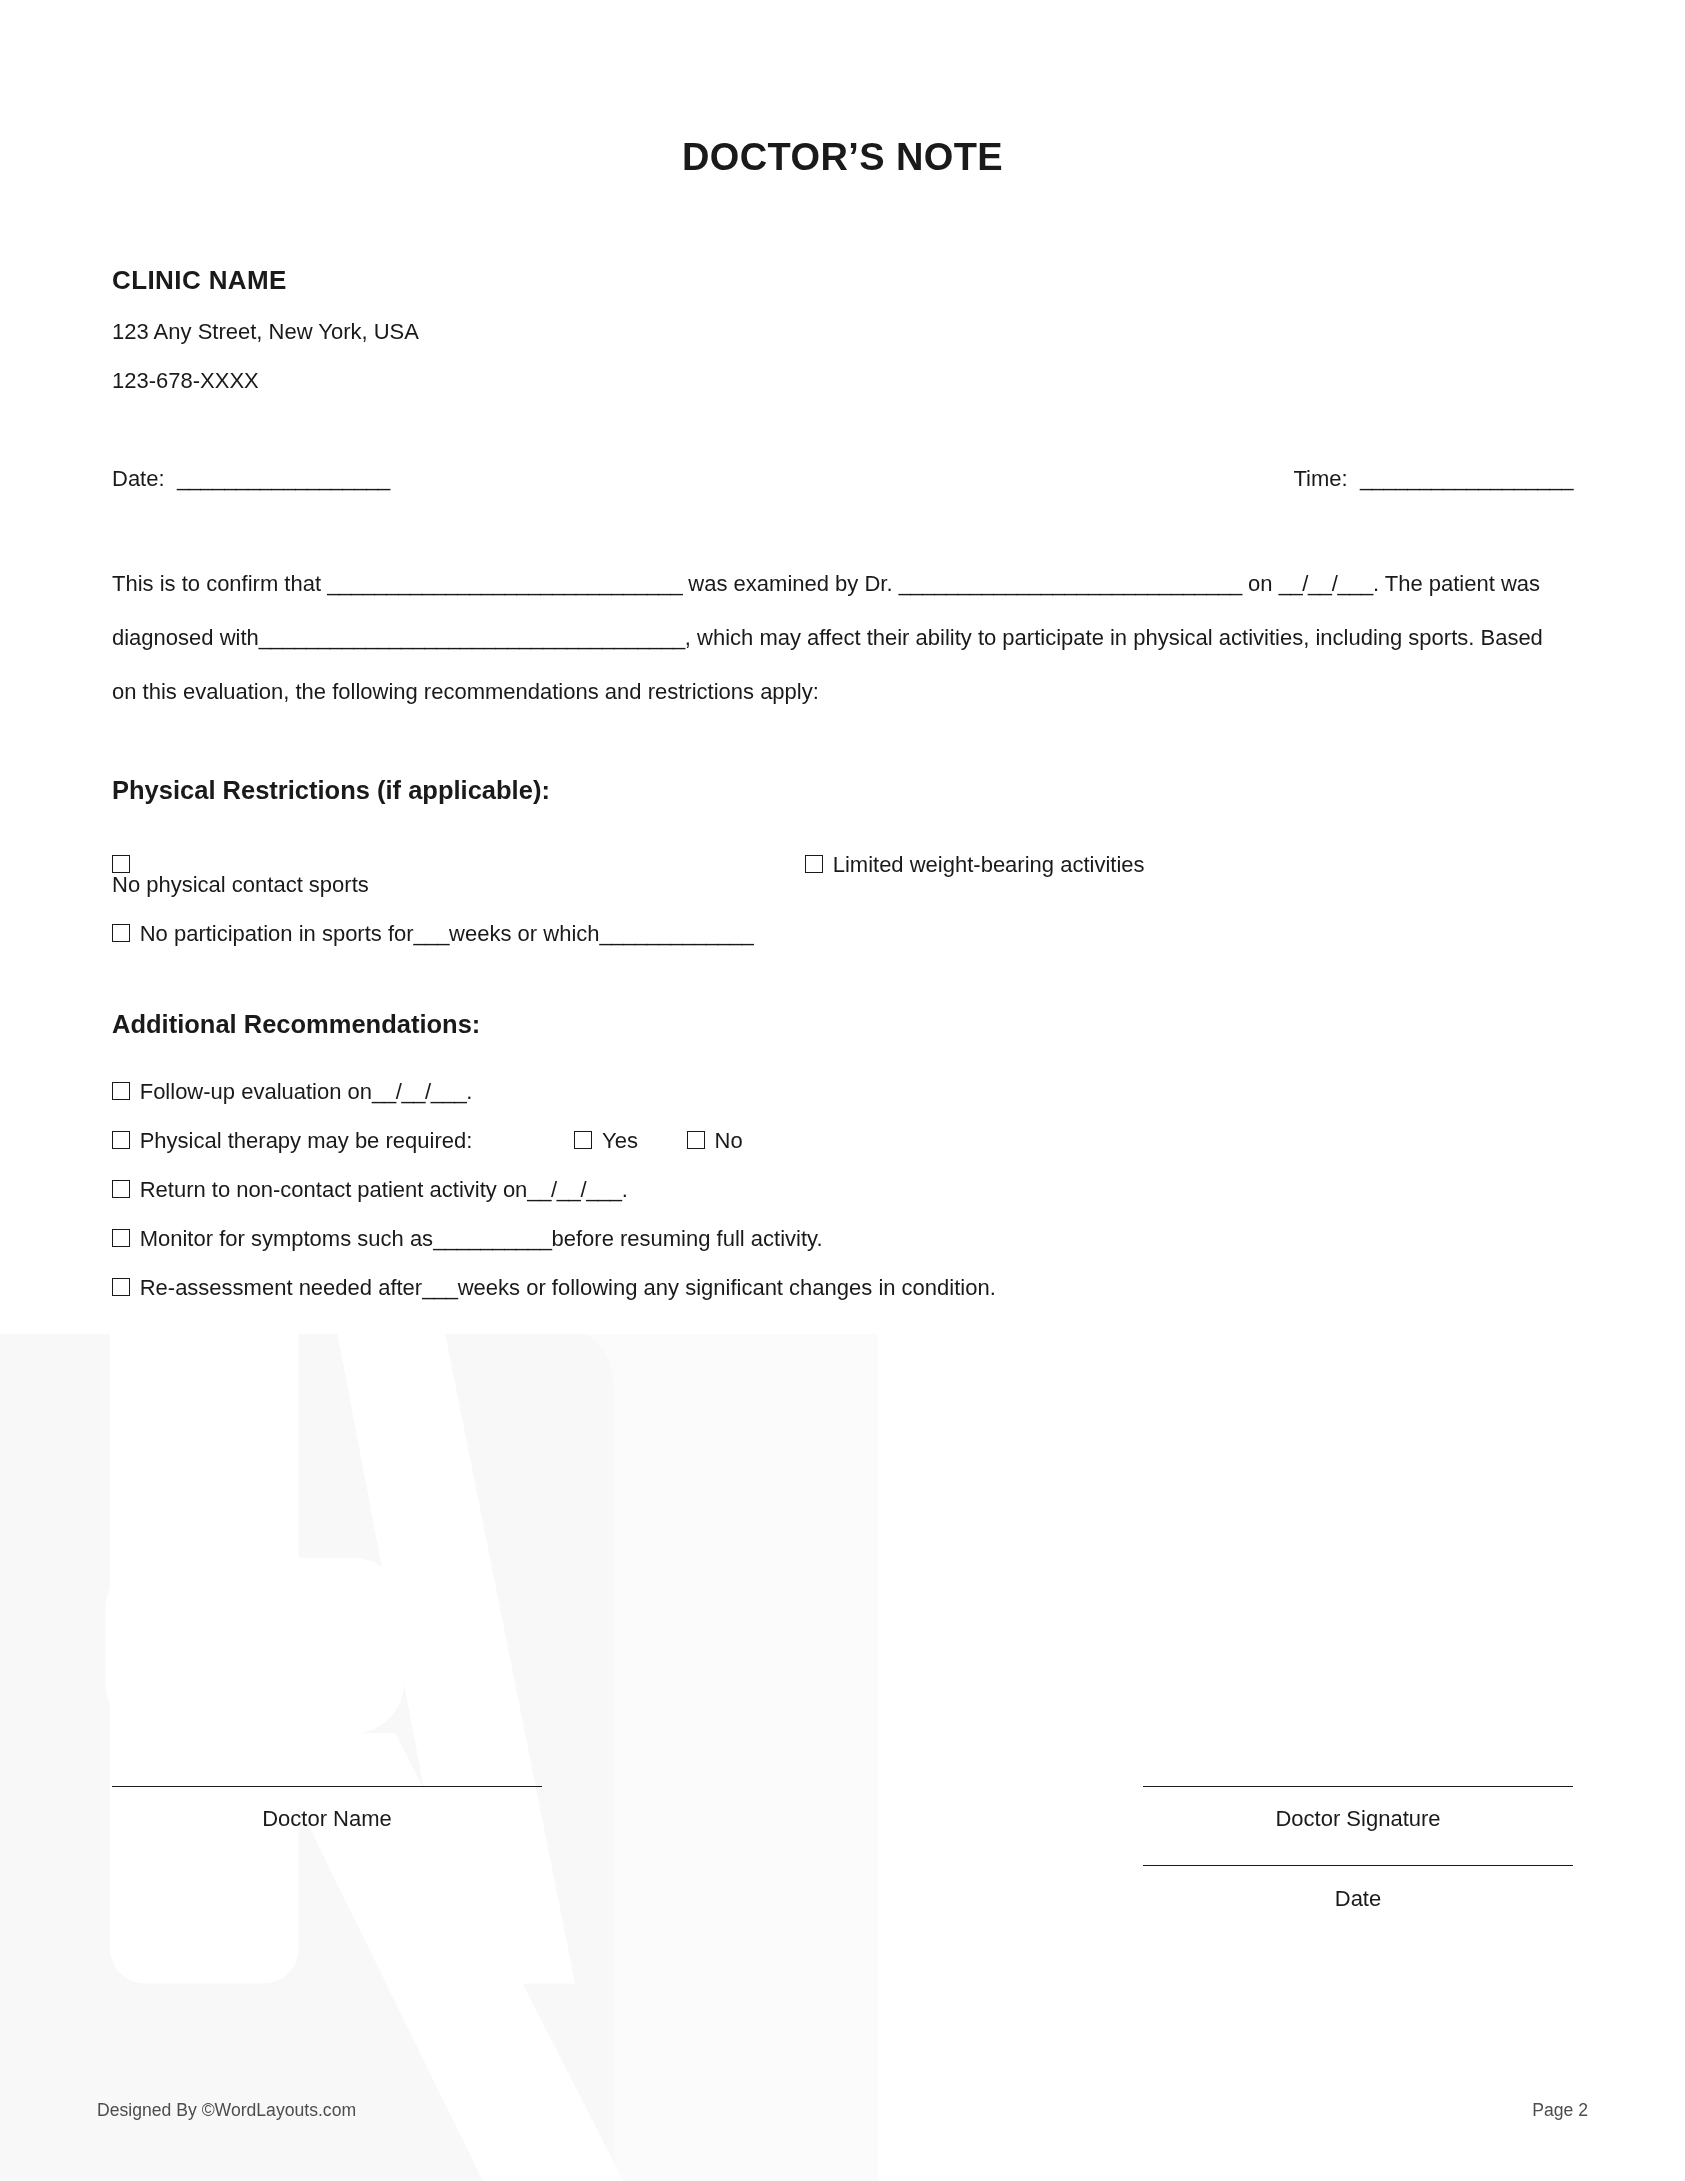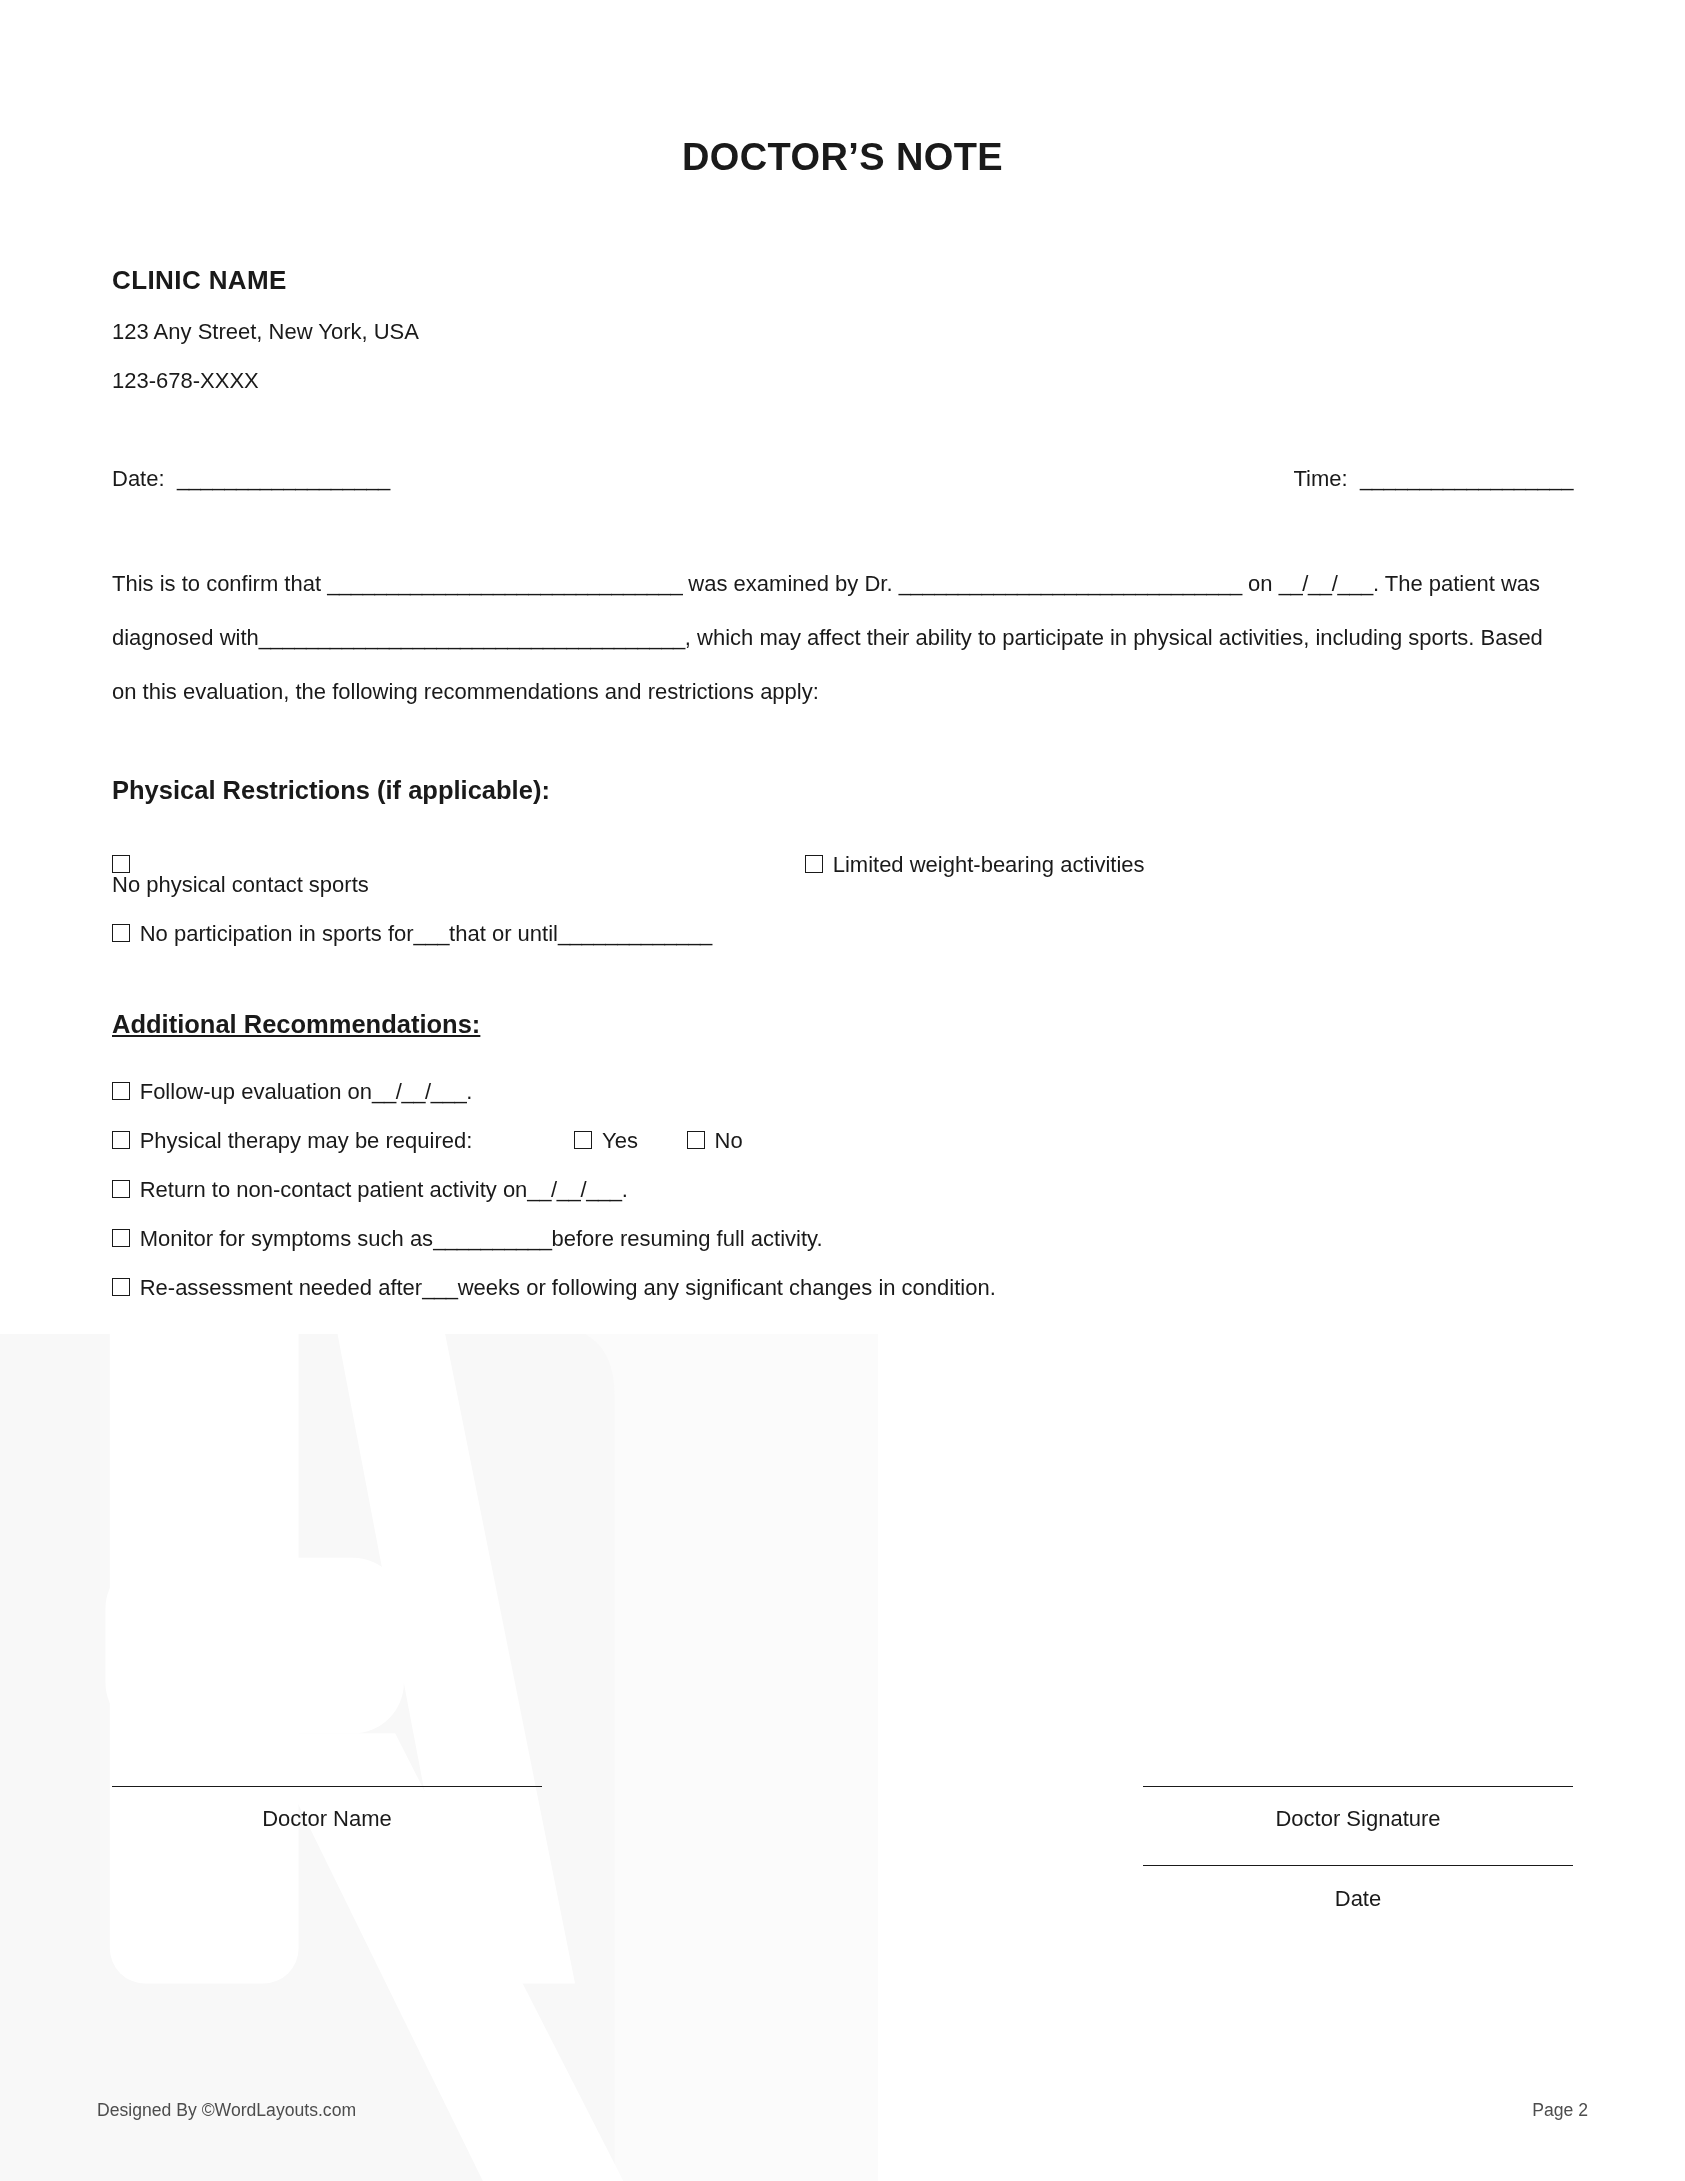--- a/index.html
+++ b/index.html
@@ -83,21 +83,21 @@
     max-width: 1462px;
   }
 
   
   .section-head {
     font-size: 25.5px;
     font-weight: bold;
     margin: 0;
   }
   #restrictions-head { margin-top: 57px; }
-  #recommend-head { margin-top: 63px; text-decoration: underline; }
+  #recommend-head { margin-top: 63px; }
 
   
   .cb-row {
     font-size: 22px;
     display: flex;
     align-items: baseline;
   }
   .cb-item { display: inline-flex; align-items: baseline; white-space: nowrap; }
   .cb {
     display: inline-block;
@@ -210,21 +210,21 @@
           <span>Limited weight-bearing activities</span>
         </span>
     </div>
 
 
     <div class="cb-row">
       <span class="cb-item">
           <span class="cb"></span>
           <span>No participation in sports for </span>
           <span class="blank">___</span>
-          <span> that or until </span>
+          <span> weeks or which </span>
           <span class="blank">_____________</span>
         </span>
     </div>
 
   </div>
 
   <h2 id="recommend-head" class="section-head">Additional Recommendations:</h2>
 
   <div id="recommend-list">
 

